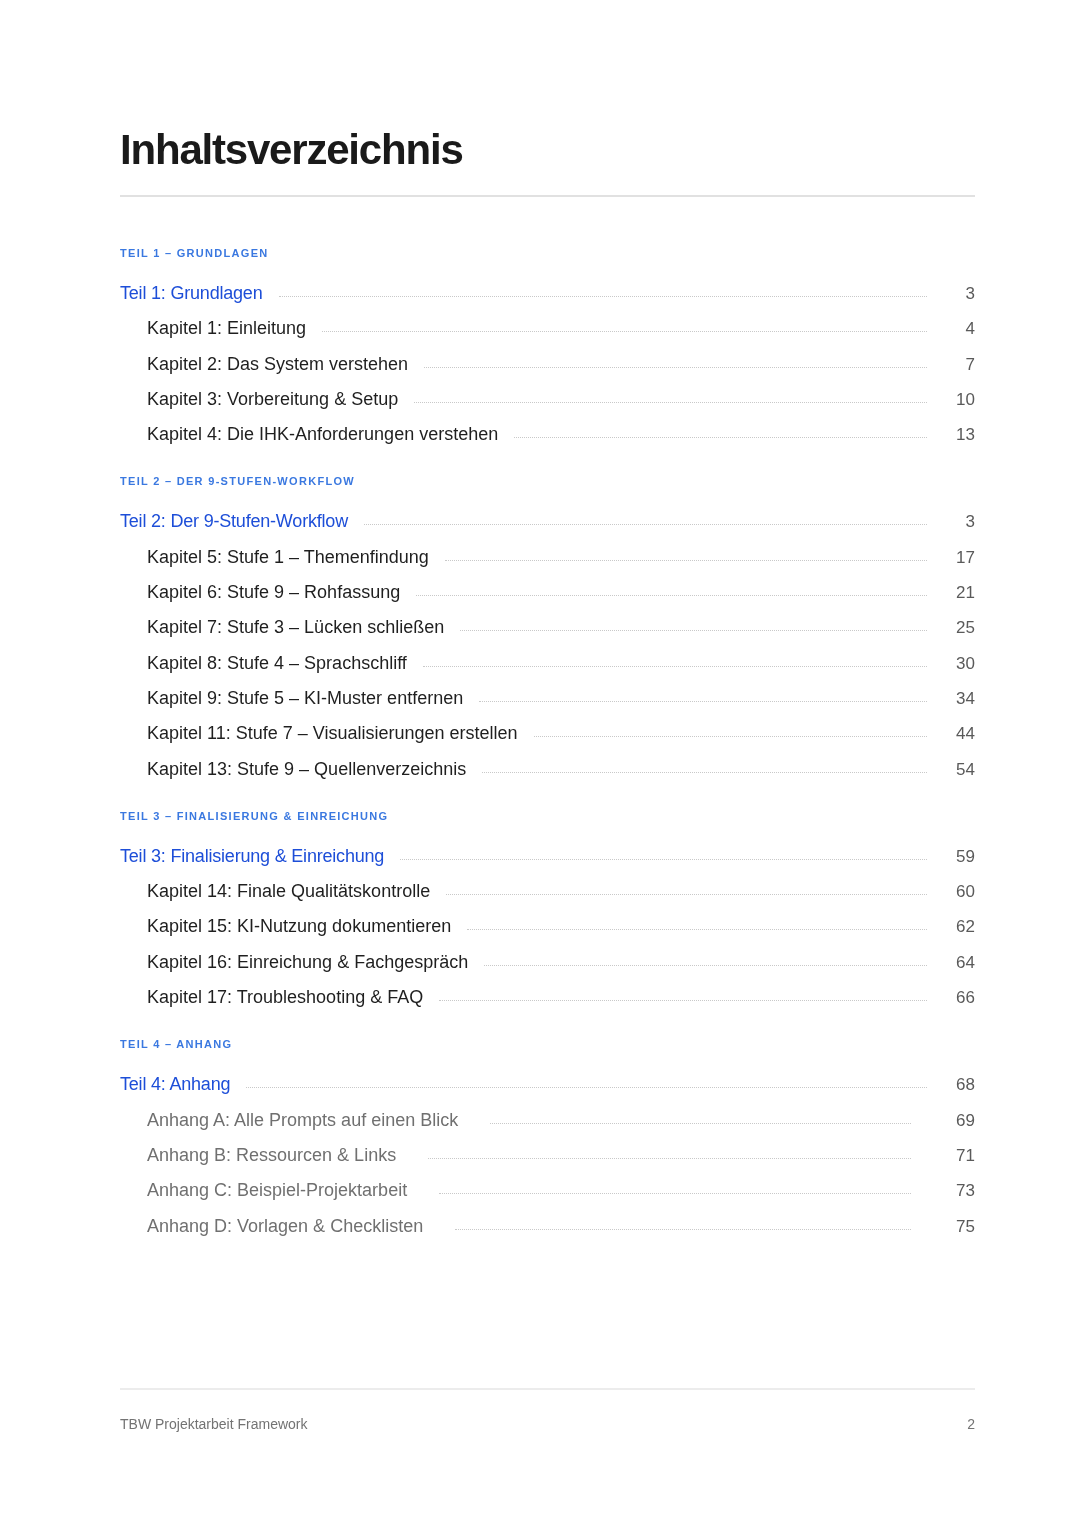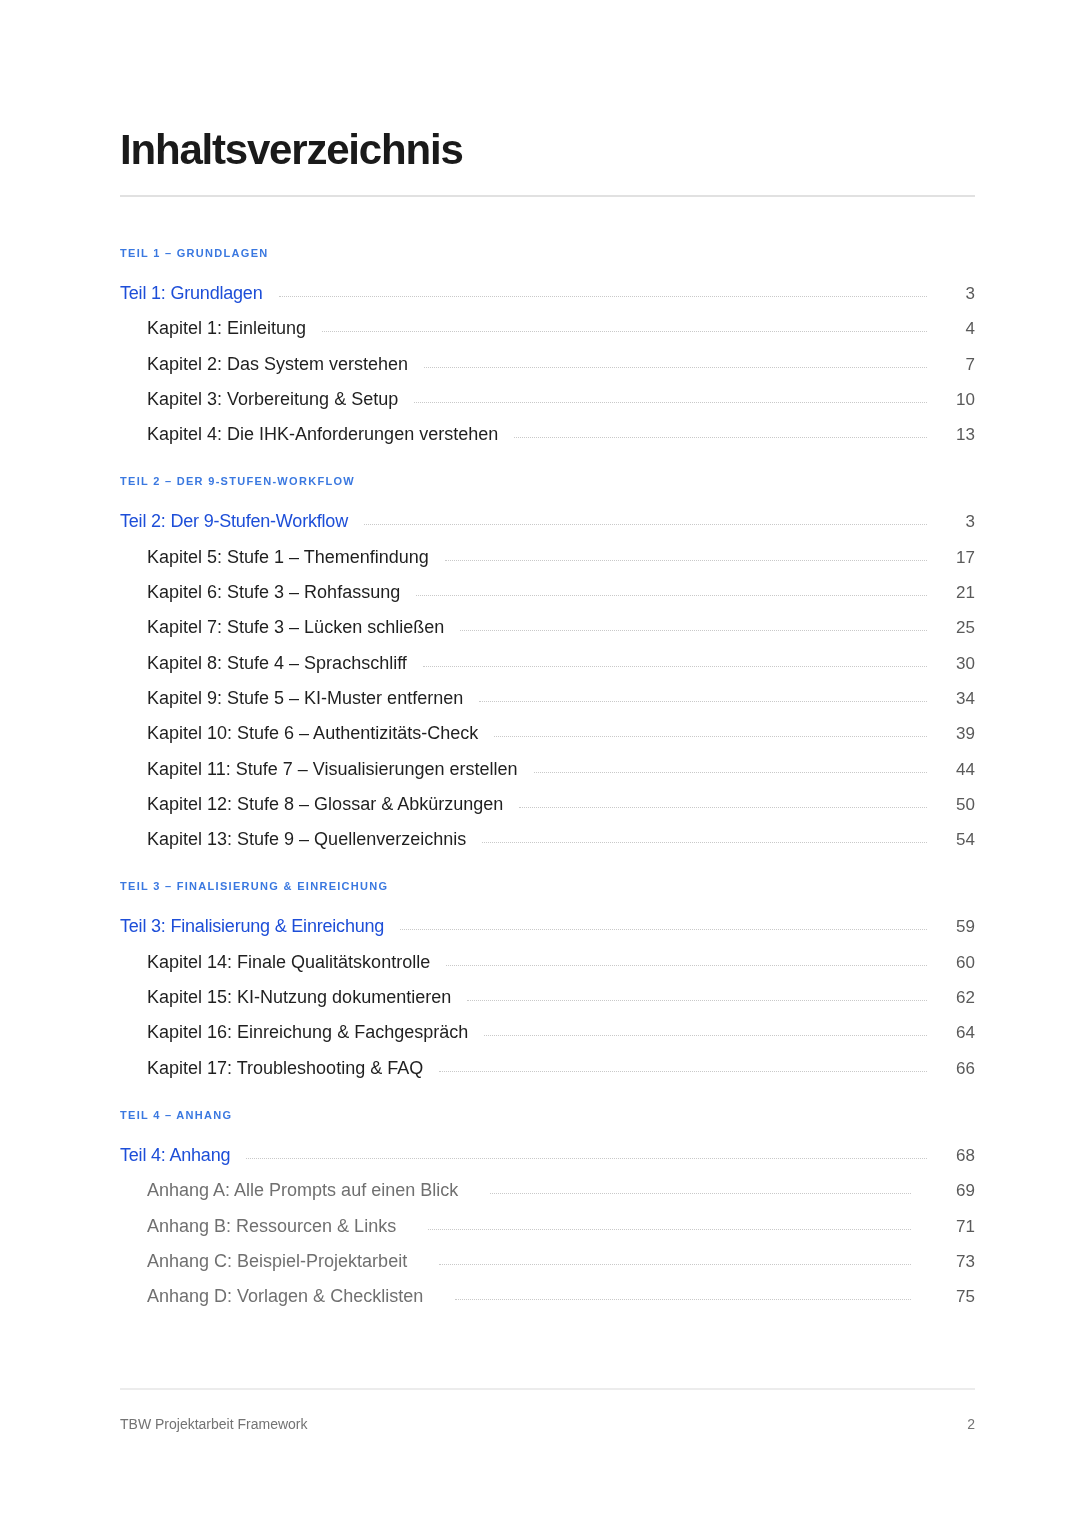--- a/index.html
+++ b/index.html
@@ -148,53 +148,43 @@
         <span class="label">Teil 2: Der 9-Stufen-Workflow</span>
         <span class="leader"></span>
         <span class="page-num">3</span>
       </div>
       <div class="row chapter">
         <span class="label">Kapitel 5: Stufe 1 – Themenfindung</span>
         <span class="leader"></span>
         <span class="page-num">17</span>
       </div>
       <div class="row chapter">
-        <span class="label">Kapitel 6: Stufe 3 – Rohfassung</span>
+        <span class="label">Kapitel 6: Stufe 9 – Rohfassung</span>
         <span class="leader"></span>
         <span class="page-num">21</span>
       </div>
       <div class="row chapter">
         <span class="label">Kapitel 7: Stufe 3 – Lücken schließen</span>
         <span class="leader"></span>
         <span class="page-num">25</span>
       </div>
       <div class="row chapter">
         <span class="label">Kapitel 8: Stufe 4 – Sprachschliff</span>
         <span class="leader"></span>
         <span class="page-num">30</span>
       </div>
       <div class="row chapter">
         <span class="label">Kapitel 9: Stufe 5 – KI-Muster entfernen</span>
         <span class="leader"></span>
         <span class="page-num">34</span>
       </div>
       <div class="row chapter">
-        <span class="label">Kapitel 10: Stufe 6 – Authentizitäts-Check</span>
-        <span class="leader"></span>
-        <span class="page-num">39</span>
-      </div>
-      <div class="row chapter">
         <span class="label">Kapitel 11: Stufe 7 – Visualisierungen erstellen</span>
         <span class="leader"></span>
         <span class="page-num">44</span>
-      </div>
-      <div class="row chapter">
-        <span class="label">Kapitel 12: Stufe 8 – Glossar &amp; Abkürzungen</span>
-        <span class="leader"></span>
-        <span class="page-num">50</span>
       </div>
       <div class="row chapter">
         <span class="label">Kapitel 13: Stufe 9 – Quellenverzeichnis</span>
         <span class="leader"></span>
         <span class="page-num">54</span>
       </div>
     </div>
 
     <div class="section">
       <div class="section-label">TEIL 3 – FINALISIERUNG &amp; EINREICHUNG</div>

